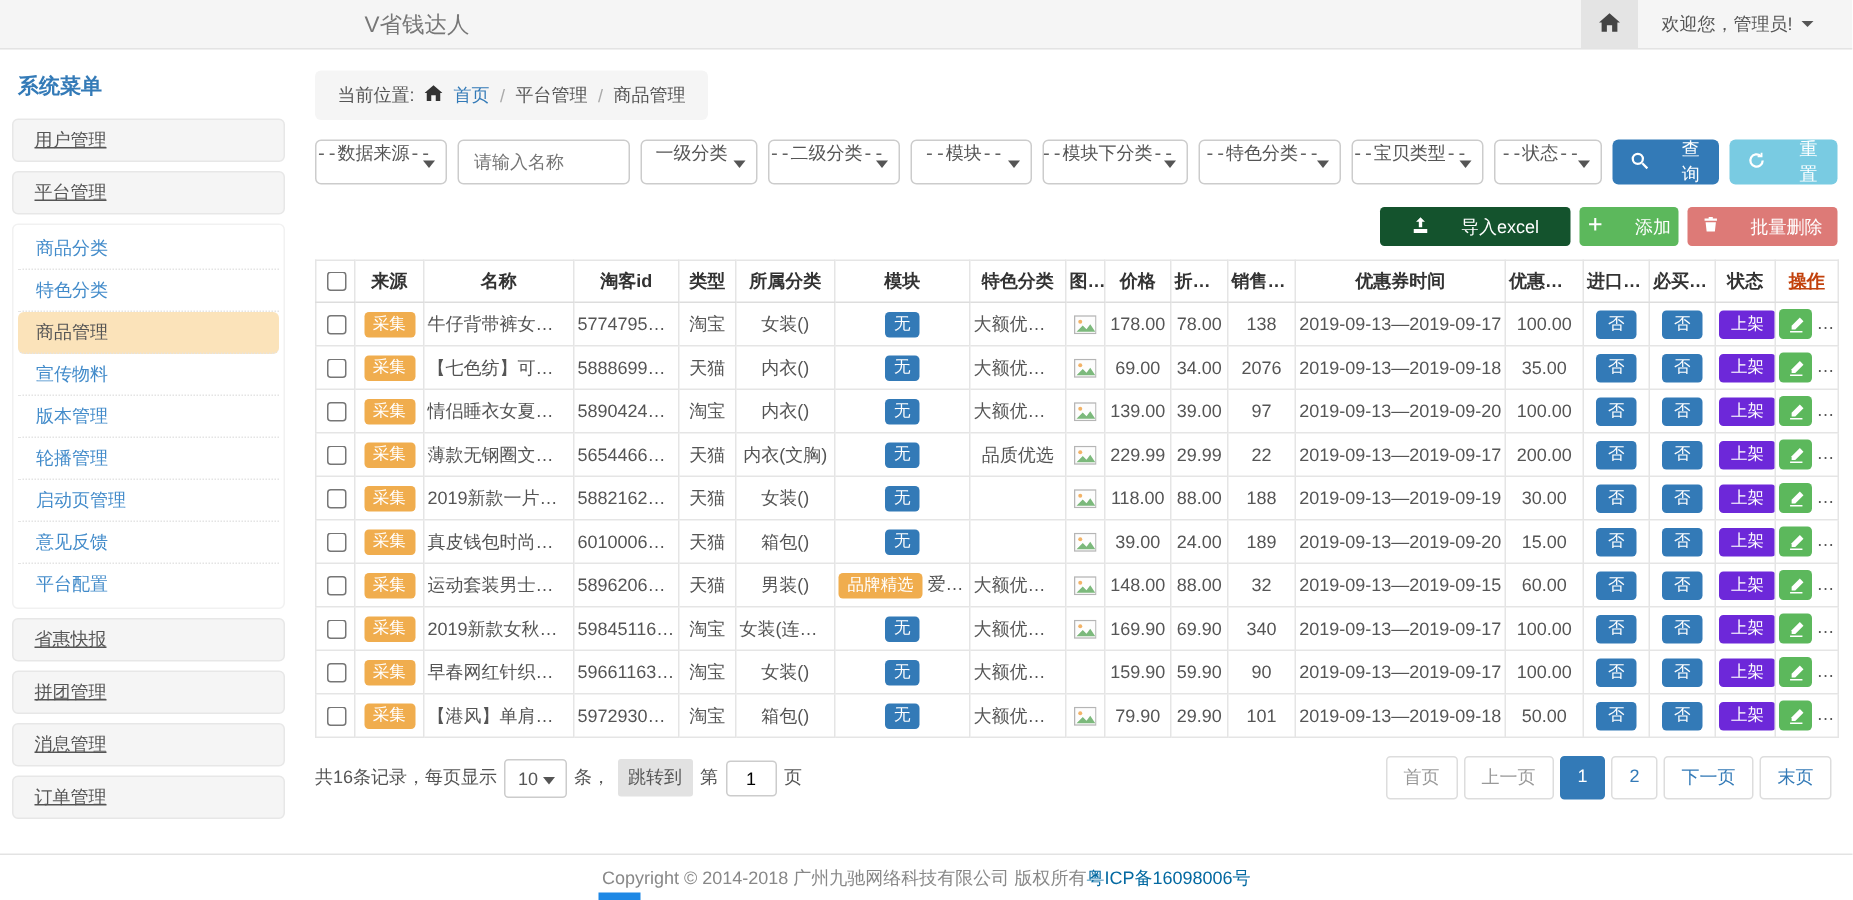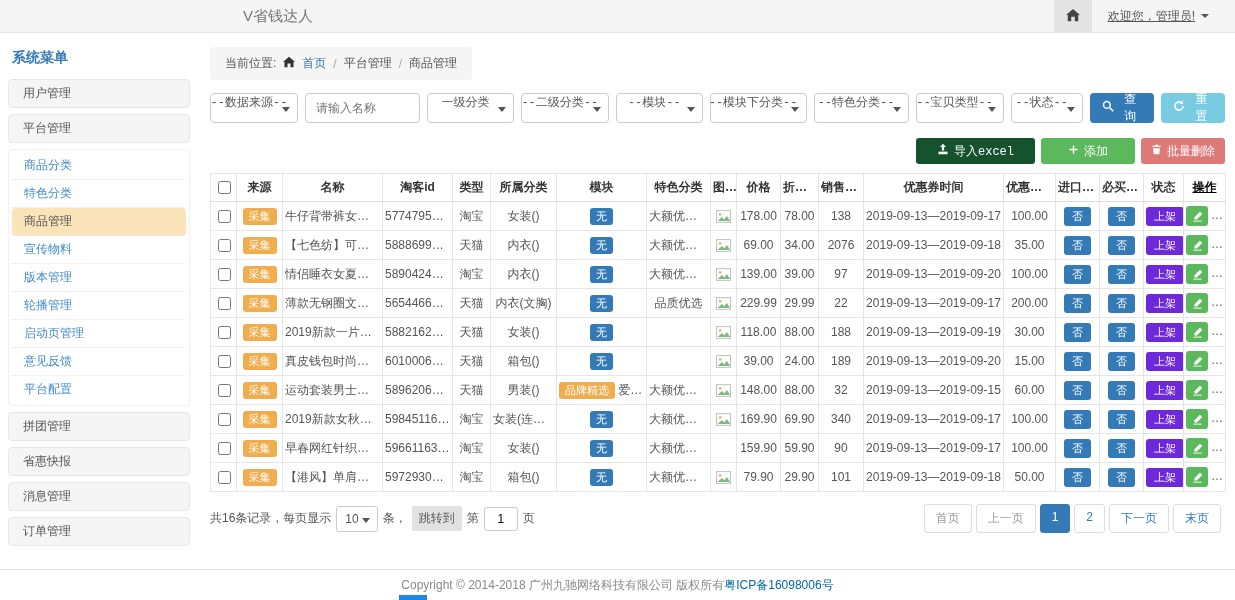--- a/index.html
+++ b/index.html
@@ -1,58 +1,58 @@
 <!DOCTYPE html>
 <html><head>
 <meta charset="utf-8">
 <style>
   html,body{margin:0;padding:0;width:1235px;height:600px;overflow:hidden;background:#fff;
     font-family:"Liberation Sans","DejaVu Sans",sans-serif;font-size:12px;color:#555;}
   *{box-sizing:border-box;}
   
   .topbar{height:33px;background:#f5f5f5;border-bottom:1px solid #e3e3e3;position:relative;display:flex;align-items:center;}
   .app-title{position:absolute;left:243px;font-size:15px;color:#777;}
-  .top-right{margin-left:auto;display:flex;align-items:stretch;height:100%;text-decoration:underline;}
+  .top-right{margin-left:auto;display:flex;align-items:stretch;height:100%;}
   .home-box{width:38px;background:#e4e4e4;display:flex;align-items:center;justify-content:center;cursor:pointer;}
   .welcome{display:flex;align-items:center;gap:6px;padding:0 26px 0 16px;color:#555;cursor:pointer;}
   .caret{width:0;height:0;border-left:4px solid transparent;border-right:4px solid transparent;border-top:4px solid #555;}
   
   .layout{display:flex;padding:14px 10px 0 8px;height:521px;overflow:hidden;}
   .sidebar{width:182px;margin-right:20px;overflow:hidden;}
   .sb-title{color:#337ab7;font-weight:bold;font-size:14px;margin:2px 4px 12px;}
-  .sb-group{background:#f5f5f5;border:1px solid #e7e7e7;border-radius:4px;padding:5px 14px;margin-bottom:6px;color:#555;cursor:pointer;font-size:12px;}
+  .sb-group{background:#f5f5f5;border:1px solid #e7e7e7;border-radius:4px;padding:5px 14px;margin-bottom:6px;color:#555;cursor:pointer;font-size:12px;text-decoration:underline;}
   .sb-sub{background:#fff;border:1px solid #f1f1f1;border-radius:4px;margin-bottom:6px;padding:2px 3px;}
   .sb-subitem{padding:5px 12px;color:#428bca;border-bottom:1px dotted #e4e4e4;cursor:pointer;}
   .sb-subitem:last-child{border-bottom:none;}
   .sb-subitem.active{background:#fbe3ba;border-radius:4px;color:#555;}
   .content{flex:1;min-width:0;}
   
   .crumbbar{display:inline-flex;align-items:center;gap:7px;background:#f5f5f5;border-radius:4px;padding:8px 15px;color:#555;}
   .crumb-link{color:#337ab7;cursor:pointer;}
   .sep{color:#aaa;}
   .sep::before{content:"/";}
   
   .filters{display:flex;align-items:center;gap:7px;margin-top:13px;}
   .select{position:relative;height:30px;border:1px solid #ccc;border-radius:4px;background:#fff;display:flex;align-items:flex-start;justify-content:center;padding:0 18px 0 8px;color:#555;cursor:pointer;white-space:nowrap;font-family:Liberation Mono, monospace;}
   .caret-d{position:absolute;right:7px;top:13px;width:0;height:0;border-left:4px solid transparent;border-right:4px solid transparent;border-top:5px solid #555;}
   .txt{height:30px;border:1px solid #ccc;border-radius:4px;padding:0 10px;color:#555;font-size:12px;outline:none;}
   .fw1{width:88px}.fw2{width:115px}.fw3{width:88px}.fw4{width:88px}.fw5{width:88px}.fw6{width:97px}.fw7{width:95px}.fw8{width:88px}.fw9{width:72px}
-  .btn{display:inline-flex;align-items:center;justify-content:flex-end;gap:5px;border:none;border-radius:4px;color:#fff;font-size:12px;cursor:pointer;font-family:Liberation Mono, monospace;}
+  .btn{display:inline-flex;align-items:center;justify-content:flex-end;gap:21px;border:none;border-radius:4px;color:#fff;font-size:12px;cursor:pointer;font-family:Liberation Sans, sans-serif;}
   .btn-search{background:#337ab7;height:30px;padding:0 12px;}
   .btn-reset{background:#79cbe2;height:30px;padding:0 12px;}
   
   .actions{display:flex;justify-content:flex-end;gap:6px;margin:15px 0 9px;}
   .btn-import{background:#14532d;height:26px;padding:0 21px;border-radius:3px;}
-  .btn-add{background:#5cb85c;height:26px;padding:0 27px;border-radius:3px;}
+  .btn-add{background:#5cb85c;height:26px;padding:0 5px;border-radius:3px;}
   .btn-bdel{background:#dd7a77;height:26px;padding:0 10px;border-radius:3px;}
   
   .dtable{width:100%;border-collapse:collapse;table-layout:fixed;}
   .dtable th,.dtable td{border:1px solid #e5e5e5;text-align:center;padding:4px 2px;white-space:nowrap;overflow:hidden;text-overflow:ellipsis;height:26px;}
   .dtable th{color:#333;font-weight:bold;border-bottom:1px solid #ddd;}
-  .dtable th:last-child{color:#000000;text-decoration:underline;}
+  .dtable th:last-child{color:#c2410c;text-decoration:underline;}
   .badge{display:inline-block;padding:2px 6px;border-radius:3px;color:#fff;font-size:11px;line-height:13px;}
   .bg-orange{background:#f0ad4e;}
   .bg-blue{background:#337ab7;}
   .bg-green{background:#6d28d9;}
   .tgl{cursor:pointer;padding:3px 8px;}
   .btn-mini{display:inline-flex;align-items:center;justify-content:center;width:22px;height:20px;border-radius:3px;cursor:pointer;vertical-align:middle;}
   .btn-edit{background:#5cb85c;margin-right:3px;}
   .btn-del{background:#d9534f;}
   .imgicon{display:inline-flex;vertical-align:middle;}
   
@@ -101,22 +101,22 @@
           <div class="sb-subitem">商品分类</div>
           <div class="sb-subitem">特色分类</div>
           <div class="sb-subitem active">商品管理</div>
           <div class="sb-subitem">宣传物料</div>
           <div class="sb-subitem">版本管理</div>
           <div class="sb-subitem">轮播管理</div>
           <div class="sb-subitem">启动页管理</div>
           <div class="sb-subitem">意见反馈</div>
           <div class="sb-subitem">平台配置</div>
         </div>
+        <div class="sb-group">省惠快报</div>
         <div class="sb-group">拼团管理</div>
-        <div class="sb-group">省惠快报</div>
         <div class="sb-group">消息管理</div>
         <div class="sb-group">订单管理</div>
       </div>
   </aside>
 
   <section class="content">
     <div class="crumbbar">
       <span>当前位置:</span>
       <span>
         <svg width="12" height="12" viewBox="0 0 16 16" fill="#333">

